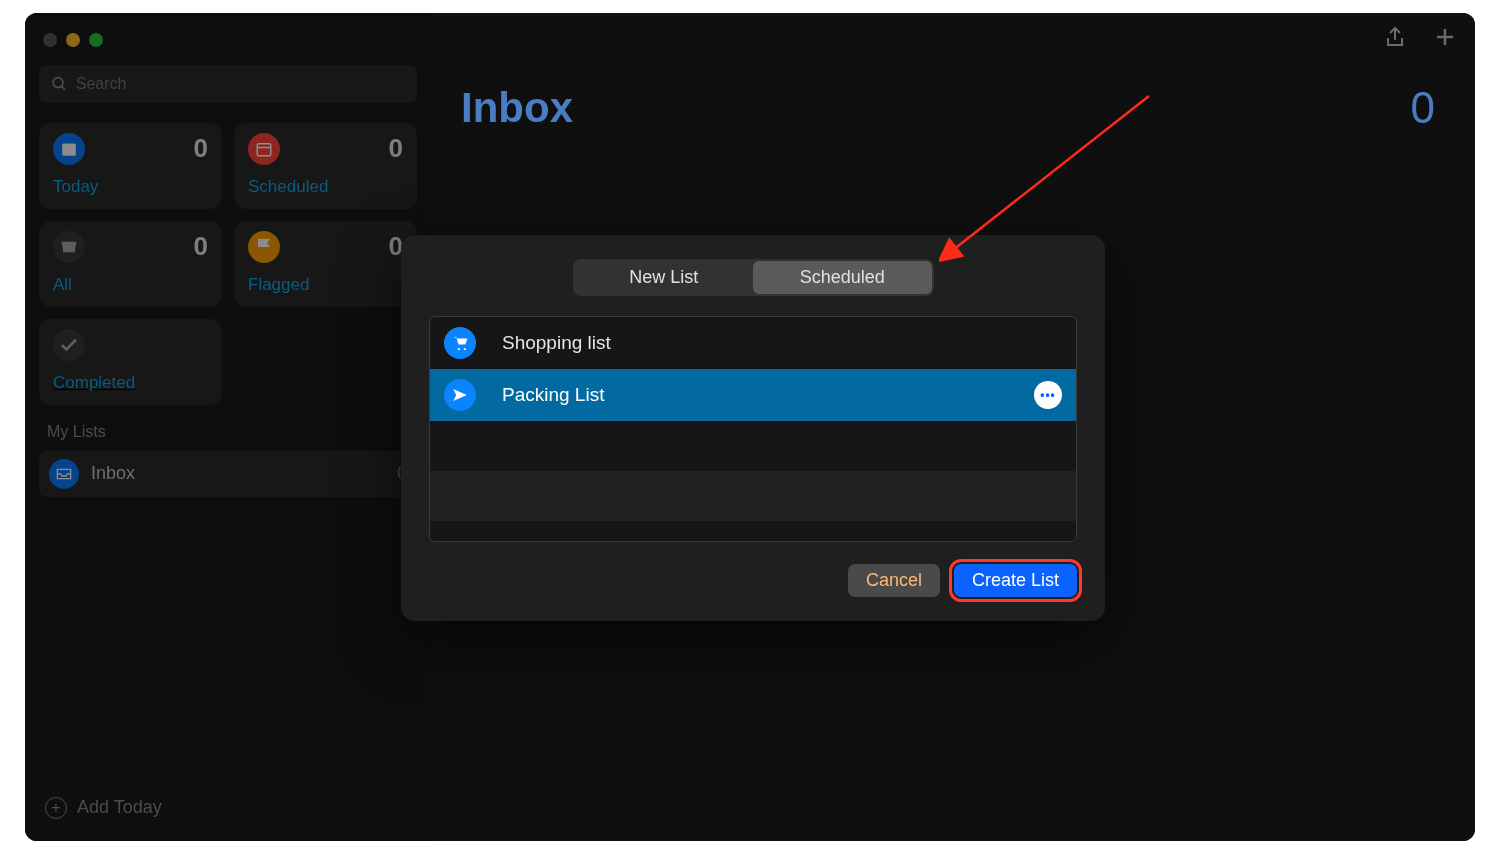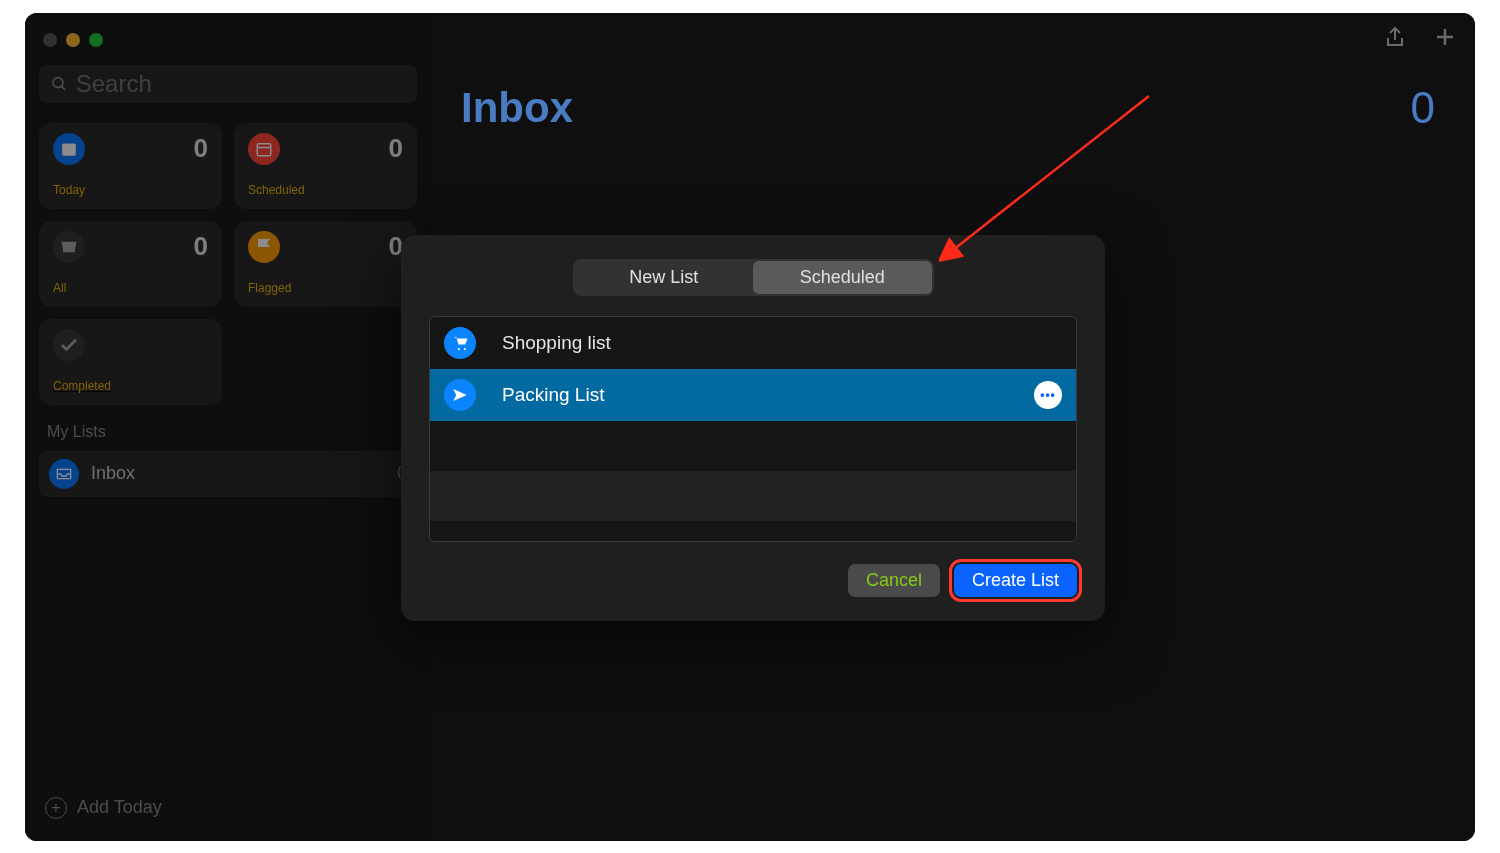--- a/index.html
+++ b/index.html
@@ -9,28 +9,28 @@
     
     .sidebar { width: 406px; background: #1a1a1a; display: flex; flex-direction: column; padding: 14px; position: relative; }
     .dim-overlay { position:absolute; inset:0; background: rgba(0,0,0,0.45); pointer-events:none; z-index:5; }
     .traffic { display: flex; gap: 9px; padding: 6px 4px 18px 4px; }
     .traffic span { width: 14px; height: 14px; border-radius: 50%; }
     .t-close { background: #585858; }
     .t-min { background: #febc2e; }
     .t-max { background: #28c840; }
     .search-wrap { background: #2b2b2b; border-radius: 8px; height: 38px; display:flex; align-items:center; padding:0 12px; margin-bottom: 20px; }
     .search-wrap svg { width:18px; height:18px; margin-right:8px; }
-    .search-wrap input { background:none; border:none; outline:none; color:#8a8a8a; font-size:24px; width:100%; }
+    .search-wrap input { background:none; border:none; outline:none; color:#8a8a8a; font-size:16px; width:100%; }
     .smart-grid { display:grid; grid-template-columns: 1fr 1fr; gap: 12px; }
     .smart-card { background: #2a2a2a; border-radius: 12px; padding: 10px 14px 12px 14px; height: 86px; display:flex; flex-direction:column; justify-content:space-between; }
     .smart-card.single { grid-column: span 1; text-decoration: underline; }
     .card-top { display:flex; justify-content:space-between; align-items:flex-start; }
     .card-icon { width: 32px; height: 32px; border-radius: 50%; display:flex; align-items:center; justify-content:center; }
     .card-count { font-size: 26px; font-weight: 600; color: #e5e5e5; }
-    .card-label { font-size: 12px; color: #eab308; font-weight: 500; }
+    .card-label { font-size: 17px; color: #0ea5e9; font-weight: 500; }
     .ic-today { background: #0a7aff; }
     .ic-sched { background: #ff453a; }
     .ic-all { background: #3a3a3a; }
     .ic-flag { background: #ff9f0a; }
     .ic-done { background: #3a3a3a; }
     .section-hdr { color: #8a8a8a; font-size: 16px; font-weight: 500; padding: 18px 8px 10px 8px; }
     .list-row { display:flex; align-items:center; padding: 8px 10px; border-radius: 8px; background: #2b2b2b; }
     .list-row .lic { width:30px; height:30px; border-radius:50%; background:#0a7aff; display:flex; align-items:center; justify-content:center; margin-right:12px; }
     .list-row .lname { color:#c8c8c8; font-size:18px; flex:1; }
     .list-row .lcount { color:#8a8a8a; font-size:18px; }
@@ -54,21 +54,21 @@
     .tmpl-box { border:1px solid #3a3a3a; border-radius:6px; flex:1; overflow:hidden; background:#161616; }
     .tmpl-row { display:flex; align-items:center; padding:10px 14px; gap:26px; font-size:19px; color:#e5e5e5; }
     .tmpl-row.sel { background:#0369a1; color:#fff; position:relative; }
     .tmpl-ic { width:32px; height:32px; border-radius:50%; display:flex; align-items:center; justify-content:center; }
     .tmpl-ic.blue { background:#0a84ff; }
     .more-btn { margin-left:auto; width:28px; height:28px; border-radius:50%; background:#fff; color:#0a63ff; display:flex; align-items:center; justify-content:center; font-weight:bold; letter-spacing:1px; font-size:12px; }
     .tmpl-empty { height:50px; }
     .tmpl-empty.lighter { background: #222; }
     .modal-footer { display:flex; justify-content:flex-end; gap:14px; margin-top:22px; }
     .btn { padding: 6px 18px; border-radius:7px; font-size:18px; border:none; cursor:pointer; }
-    .btn-cancel { background:#4a4a4a; color:#84cc16; }
+    .btn-cancel { background:#4a4a4a; color:#fdba74; }
     .btn-primary { background:#0a63ff; color:#ffffff; position:relative; }
     .highlight-ring { position:absolute; inset:-5px; border:3px solid #ff3830; border-radius:12px; pointer-events:none; }
     
     
     .arrow-svg { position:absolute; left:914px; top:75px; z-index:30; pointer-events:none; }
   </style>
 </head>
 <body>
 
 <div class="window">

